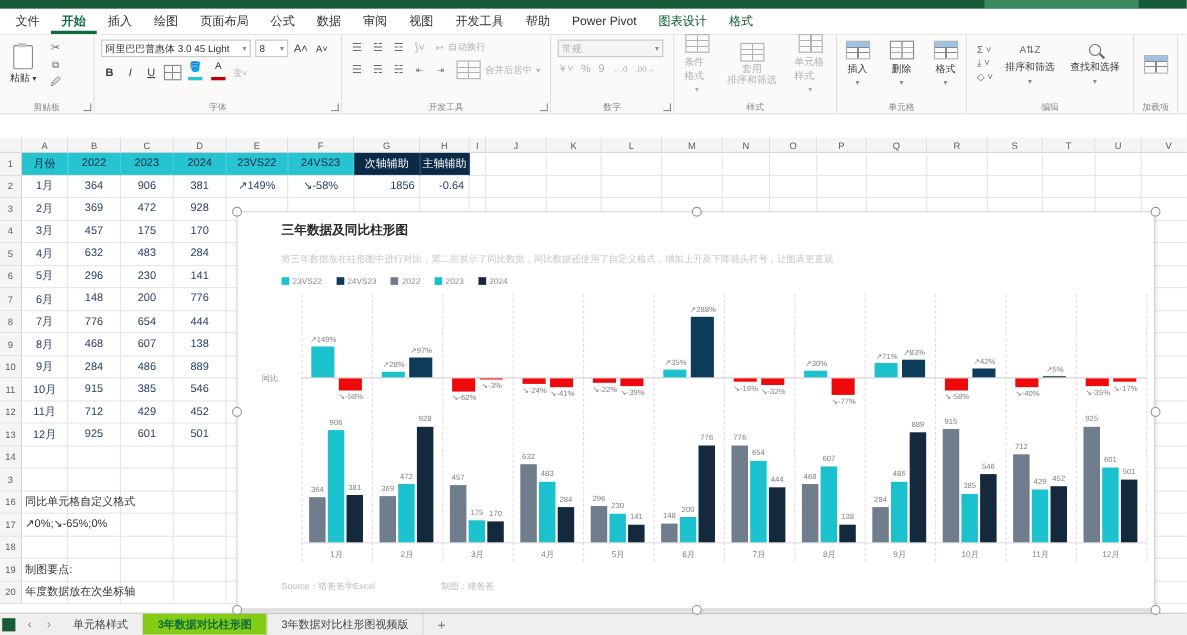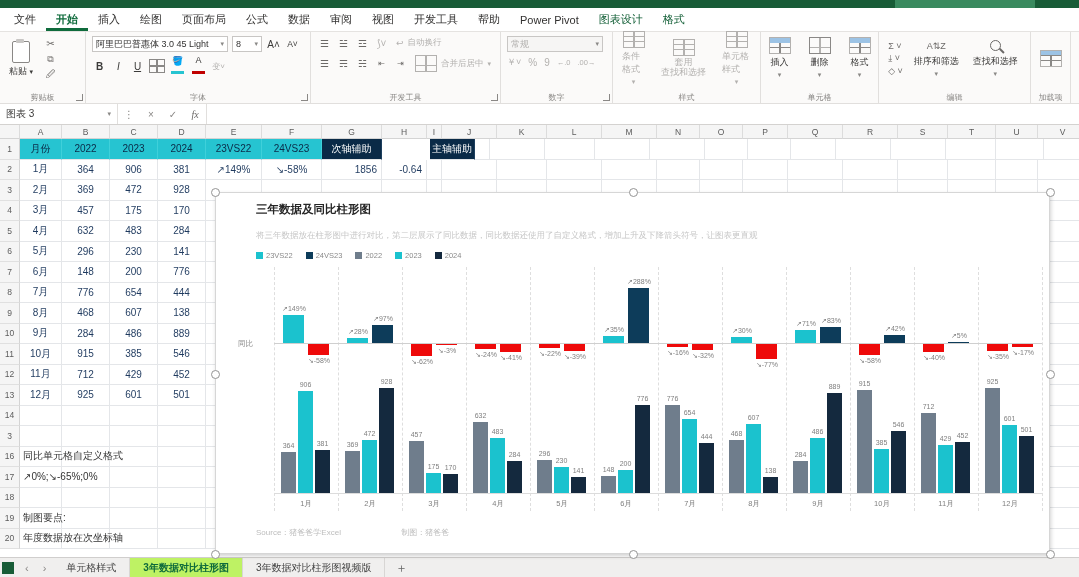--- a/index.html
+++ b/index.html
@@ -75,21 +75,21 @@
   .blab{position:absolute;font-size:7px;color:#7f7f7f;text-align:center;white-space:nowrap;}
   .xlab{position:absolute;font-size:7.5px;color:#7f7f7f;text-align:center;}
   .cfoot{position:absolute;left:40px;top:334px;font-size:8px;color:#bdbdbd;}
   .handle{position:absolute;width:7px;height:7px;border:1px solid #949494;background:#fff;border-radius:50%;z-index:4;}
   
   .tabbar{position:absolute;left:0;top:557px;width:1079px;height:20px;background:#f0efee;border-top:1px solid #d0cecd;
           display:flex;align-items:stretch;font-size:10px;color:#444;}
   .tb-sq{width:12px;height:12px;background:#185c37;margin:4px 4px 0 2px;flex:none;}
   .tb-nav{padding:0 7px;display:flex;align-items:center;color:#8a8886;font-size:11px;}
   .stab{padding:0 13px;display:flex;align-items:center;border-right:1px solid #d8d6d4;color:#444;}
-  .stab.active{background:#bef264;color:#0f6b3c;font-weight:bold;}
+  .stab.active{background:#84cc16;color:#0f6b3c;font-weight:bold;}
   .tb-add{padding:0 10px;display:flex;align-items:center;color:#666;font-size:12px;}
 </style>
 </head>
 <body>
 
 <div class="app">
 
   <div class="titlebar">
     <div class="accent"></div>
   </div>
@@ -206,21 +206,21 @@
     <div class="rgroup" style="width:148px">
       <div class="rrow" style="height:44px;gap:10px;justify-content:center">
         <div class="bigbtn dis">
           <span class="tblico"></span>
             <span>条件格式</span>
             <span style="font-size:7px">▾</span>
         </div>
         <div class="bigbtn dis">
           <span class="tblico"></span>
             <span style="white-space:pre;text-align:center;line-height:1.1">套用
-查找和选择</span>
+排序和筛选</span>
         </div>
         <div class="bigbtn dis">
           <span class="tblico"></span>
             <span>单元格样式</span>
             <span style="font-size:7px">▾</span>
         </div>
       </div>
       <span class="glabel">样式</span>
     </div>
 
@@ -267,31 +267,20 @@
     </div>
 
     <div class="rgroup" style="width:40px">
       <div class="rrow" style="height:44px;justify-content:center">
         <span class="tblico top"></span>
       </div>
       <span class="glabel">加载项</span>
     </div>
   </div>
 
-  <div class="fbar">
-    <div class="namebox">
-      <span>图表 3</span>
-      <span style="font-size:7px;color:#8a8886">▾</span>
-    </div>
-    <span class="fbtn">⋮</span>
-    <span class="fbtn">×</span>
-    <span class="fbtn">✓</span>
-    <span class="fbtn fxlab">fx</span>
-    <div style="flex:1;height:100%;border-left:1px solid #e1dfdd"></div>
-  </div>
 
   <div class="sheet" id="sheet">
       <div class="hrow">
         <div class="chead" style="width: 20px;"></div>
         <div class="chead" style="width: 42px;">A</div>
         <div class="chead" style="width: 48px;">B</div>
         <div class="chead" style="width: 48px;">C</div>
         <div class="chead" style="width: 48px;">D</div>
         <div class="chead" style="width: 56px;">E</div>
         <div class="chead" style="width: 60px;">F</div>
@@ -314,21 +303,21 @@
       </div>
       <div class="grow">
         <div class="gut" style="width: 20px;">1</div>
         <div class="cell h-cyan" style="width: 42px;">月份</div>
         <div class="cell h-cyan" style="width: 48px;">2022</div>
         <div class="cell h-cyan" style="width: 48px;">2023</div>
         <div class="cell h-cyan" style="width: 48px;">2024</div>
         <div class="cell h-cyan" style="width: 56px;">23VS22</div>
         <div class="cell h-cyan" style="width: 60px;">24VS23</div>
         <div class="cell h-navy" style="width: 60px;">次轴辅助</div>
-        <div class="cell h-navy" style="width: 45px; margin-left: 48px;">主轴辅助</div>
+        <div class="cell h-navy" style="width: 45px;">主轴辅助</div>
         <div class="cell" style="width: 15px;"></div>
         <div class="cell" style="width: 55px;"></div>
         <div class="cell" style="width: 50px;"></div>
         <div class="cell" style="width: 55px;"></div>
         <div class="cell" style="width: 55px;"></div>
         <div class="cell" style="width: 43px;"></div>
         <div class="cell" style="width: 43px;"></div>
         <div class="cell" style="width: 45px;"></div>
         <div class="cell" style="width: 55px;"></div>
         <div class="cell" style="width: 55px;"></div>

